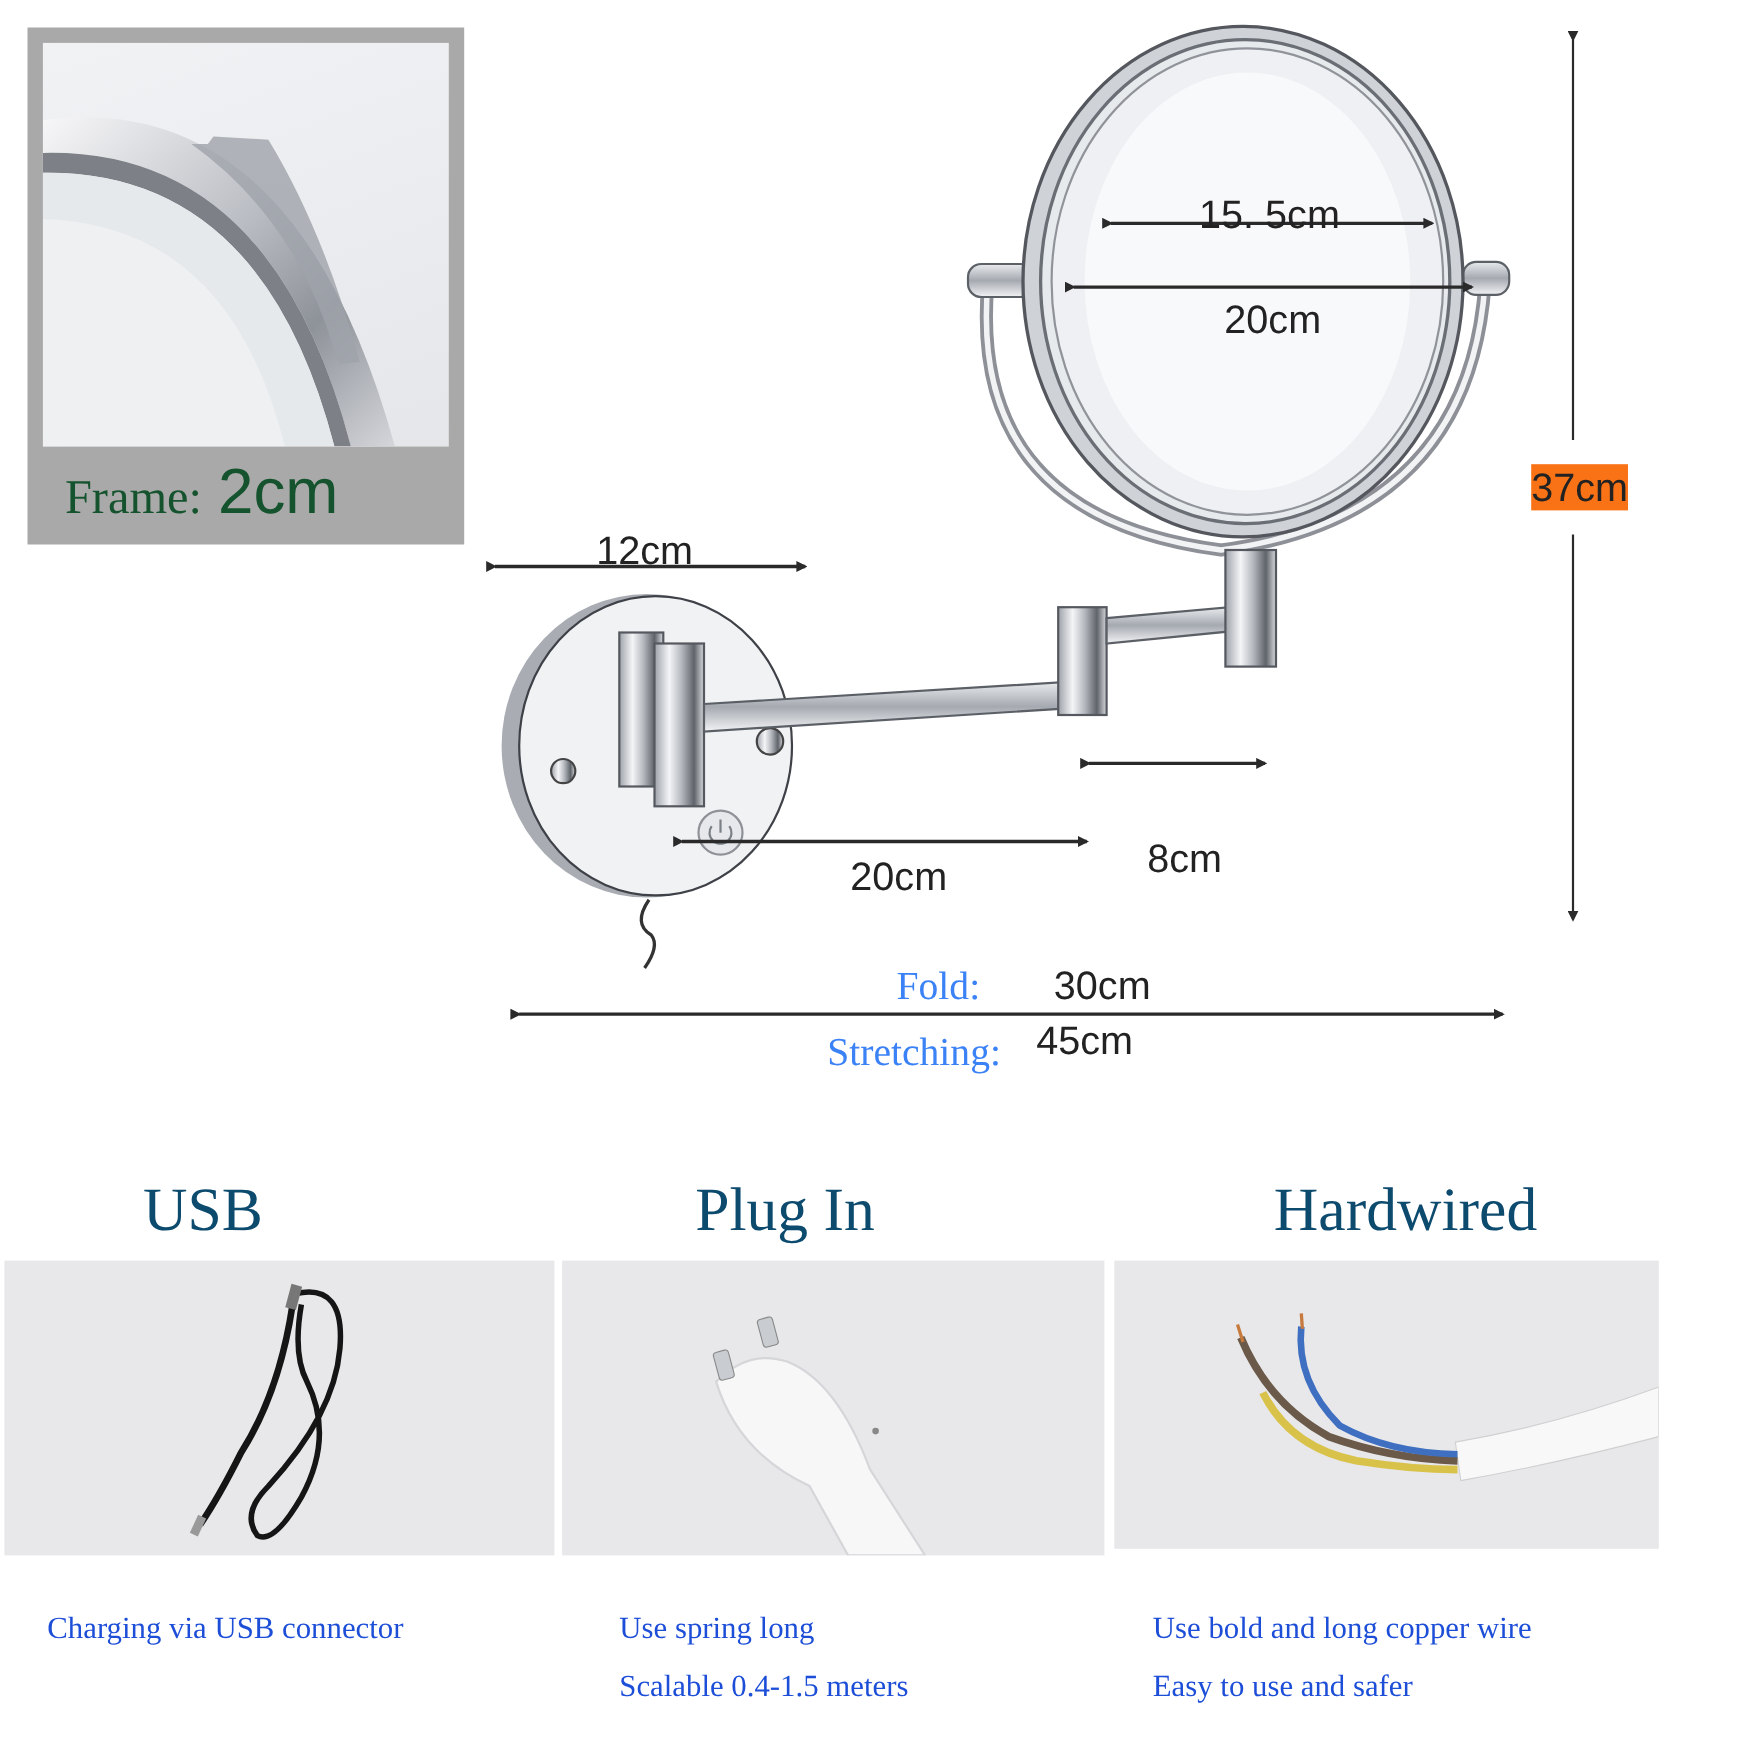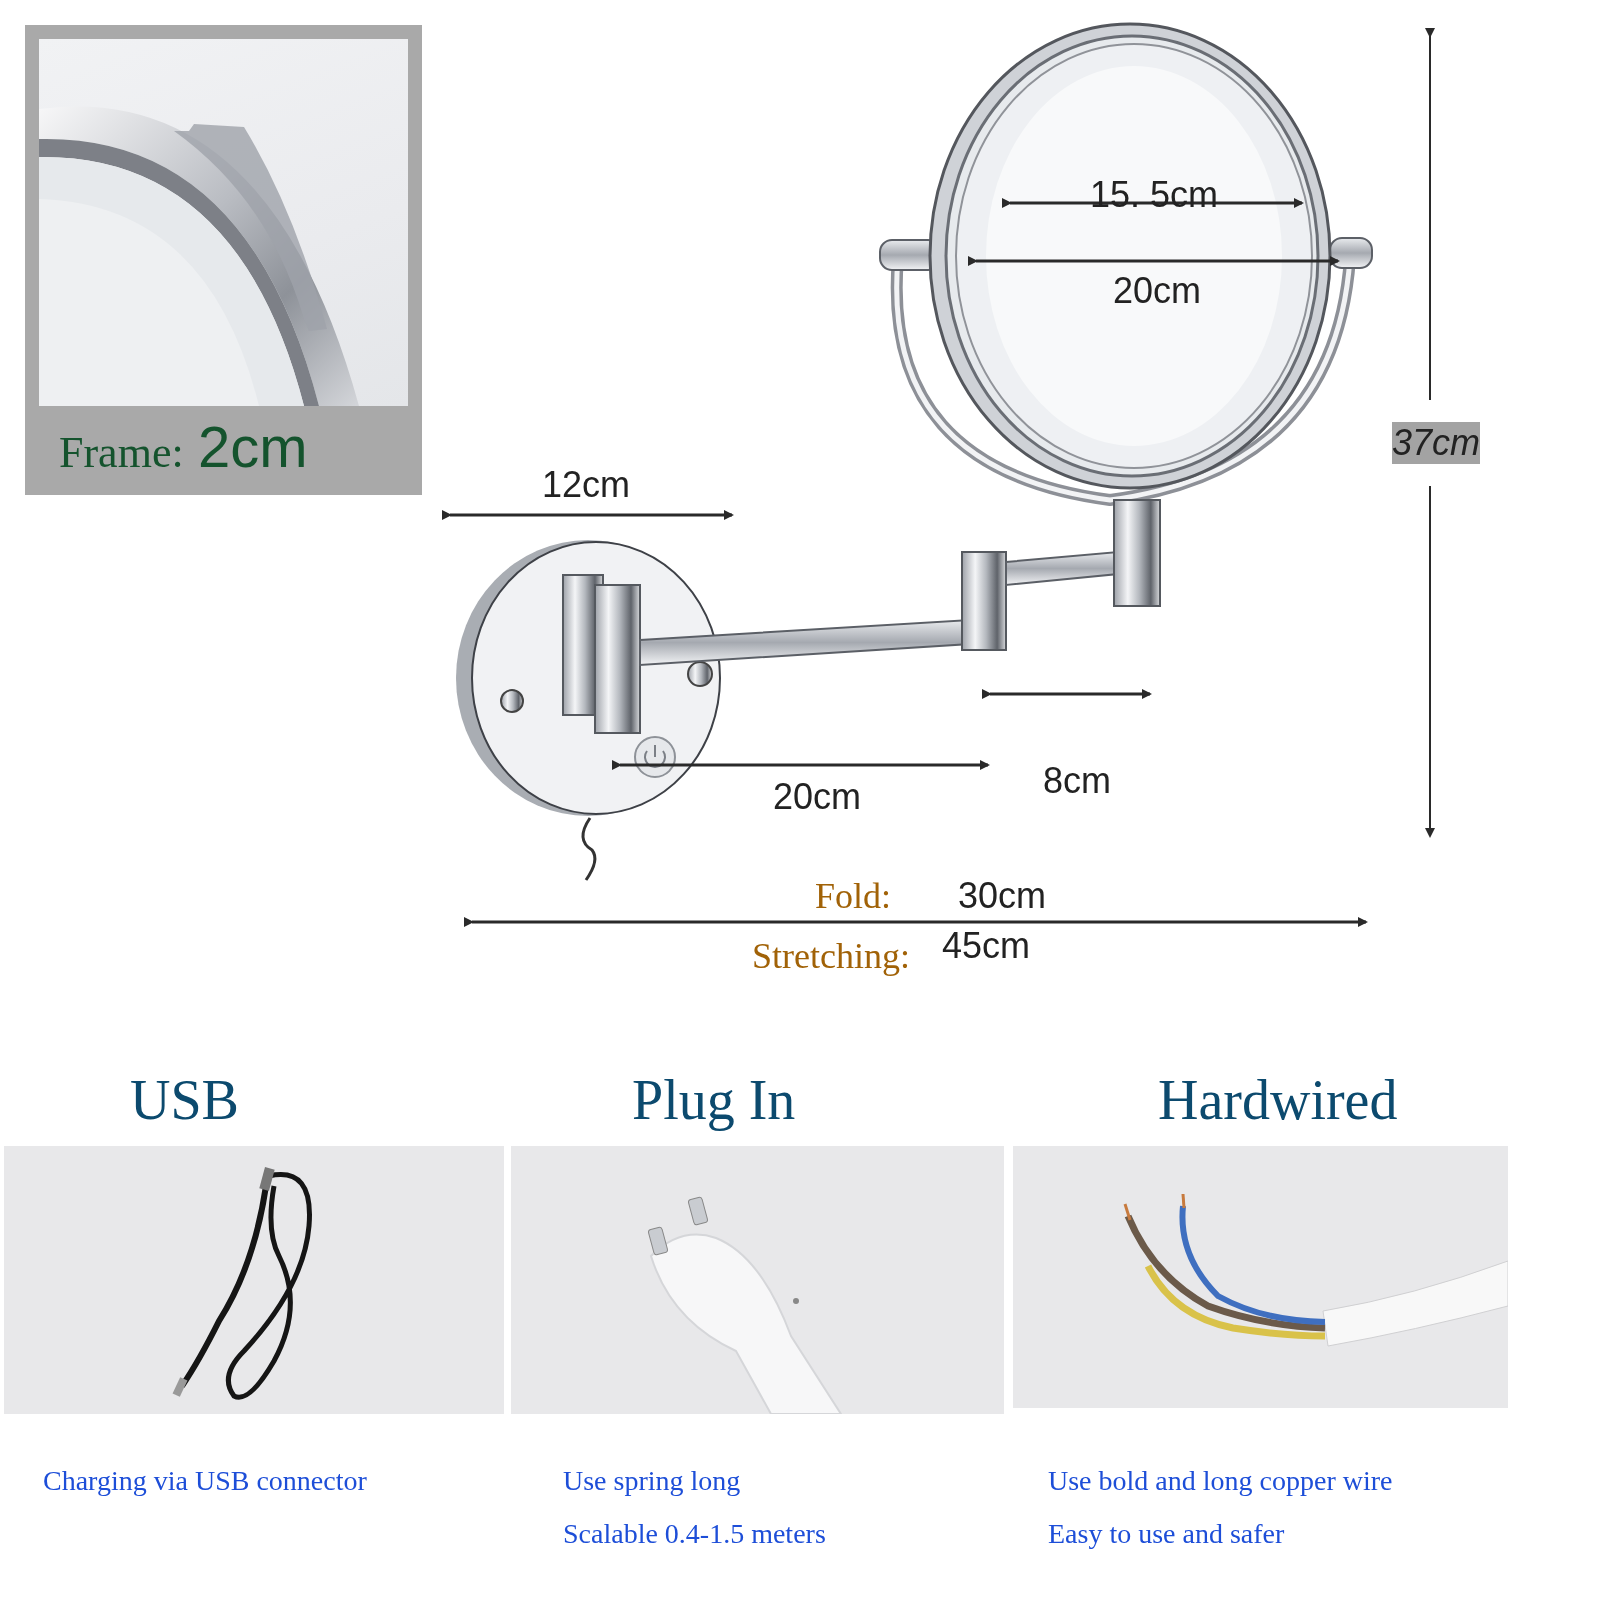--- a/index.html
+++ b/index.html
@@ -10,21 +10,21 @@
   .sans { font-family: "Liberation Sans", "DejaVu Sans", sans-serif; }
 
   
   .frame-box { left: 25px; top: 25px; width: 397px; height: 470px; background: #a9a9a9; }
   .frame-img { left: 14px; top: 14px; width: 369px; height: 367px; background: linear-gradient(160deg,#f1f2f4 0%,#eaebee 60%,#e4e6e9 100%); overflow: hidden; }
   .frame-label { left: 34px; top: 388px; color: #14532d; white-space: nowrap; }
   .frame-label .k { font-size: 44px; }
   .frame-label .v { font-size: 58px; margin-left: 10px; }
 
   .dim { font-size: 36px; color: #222; white-space: nowrap; }
-  .serif-lbl { font-size: 36px; color: #a16207; white-space: nowrap; }
+  .serif-lbl { font-size: 36px; color: #3b82f6; white-space: nowrap; }
 
   .heading { font-size: 56px; color: #0c4a6e; white-space: nowrap; margin-top: 16px; }
   .panel { background: #e8e8ea; overflow: hidden; }
   .caption { font-size: 28px; color: #1d4ed8; white-space: nowrap; }
   svg { display: block; }
 </style>
 </head>
 <body>
 
 <div class="abs frame-box">
@@ -114,22 +114,22 @@
 
   <line x1="990" y1="694" x2="1150" y2="694" stroke="#2a2a2a" stroke-width="3" marker-start="url(#arr)" marker-end="url(#arr)"></line>
 
   <line x1="620" y1="765" x2="988" y2="765" stroke="#2a2a2a" stroke-width="3" marker-start="url(#arr)" marker-end="url(#arr)"></line>
 
   <line x1="472" y1="922" x2="1366" y2="922" stroke="#2a2a2a" stroke-width="3" marker-start="url(#arr)" marker-end="url(#arr)"></line>
 </svg>
 
 <div class="abs dim sans" style="left:1090px;top:155px;margin-top:19px;">15. 5cm</div>
 <div class="abs dim sans" style="left:1113px;top:270px;">20cm</div>
-<div class="abs dim sans" style="left:1392px;top:422px;background:#a3a3a3;font-style:italic;">37cm</div>
-<div class="abs dim sans" style="left:542px;top:464px;">12cm</div>
+<div class="abs dim sans" style="left:1392px;top:422px;background:#f97316;">37cm</div>
+<div class="abs dim sans" style="left:542px;top:480px;">12cm</div>
 <div class="abs dim sans" style="left:1043px;top:730px;margin-top:30px;">8cm</div>
 <div class="abs dim sans" style="left:773px;top:776px;">20cm</div>
 
 <div class="abs serif-lbl serif" style="left:815px;top:875px;">Fold:</div>
 <div class="abs dim sans" style="left:942px;top:875px;margin-left:16px;">30cm</div>
 <div class="abs serif-lbl serif" style="left:752px;top:935px;">Stretching:</div>
 <div class="abs dim sans" style="left:942px;top:925px;">45cm</div>
 
 <div class="abs heading serif" style="left:130px;top:1052px;">USB</div>
 <div class="abs heading serif" style="left:632px;top:1052px;">Plug In</div>

